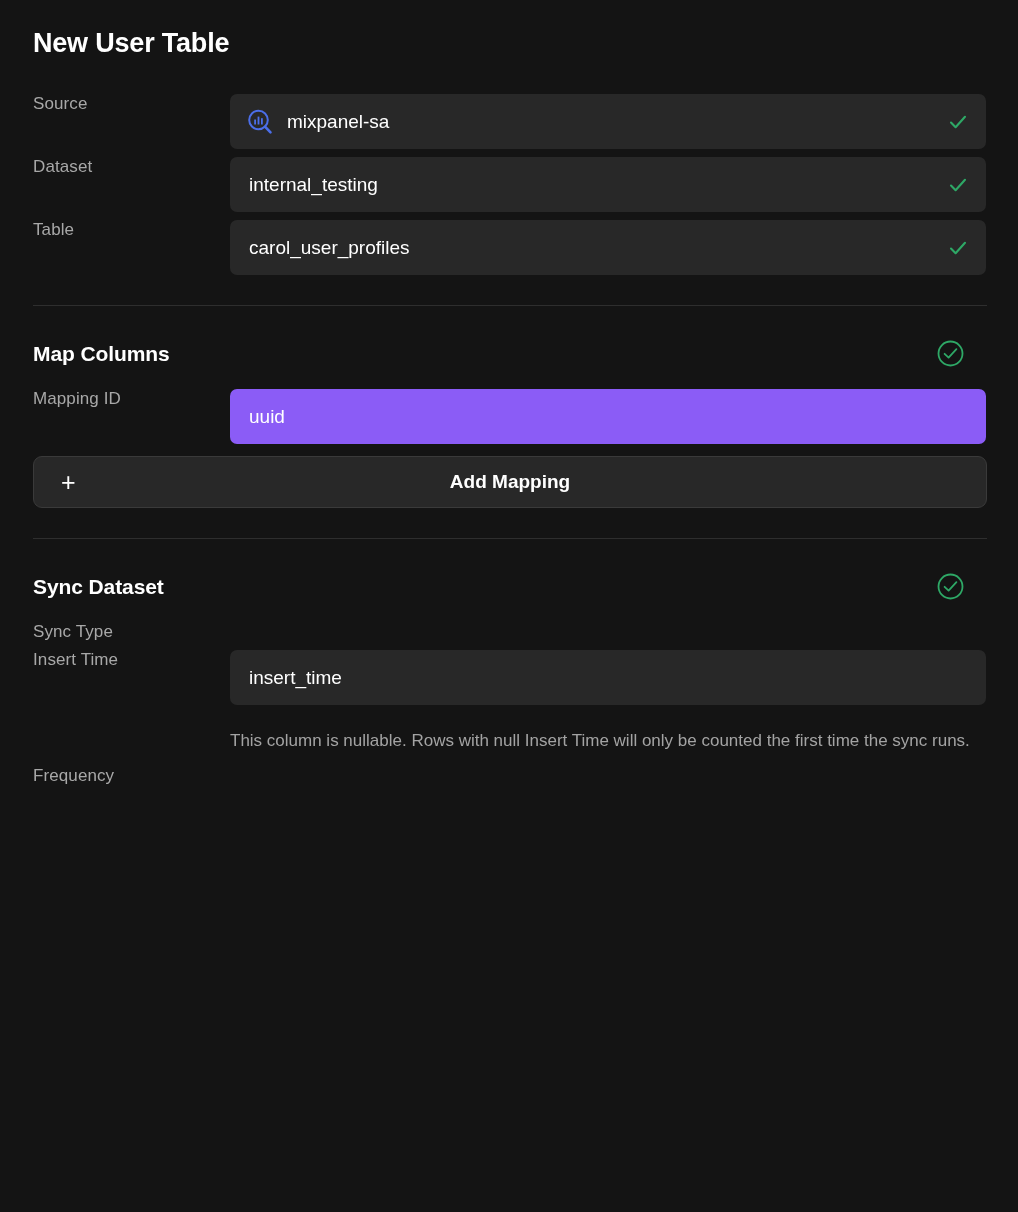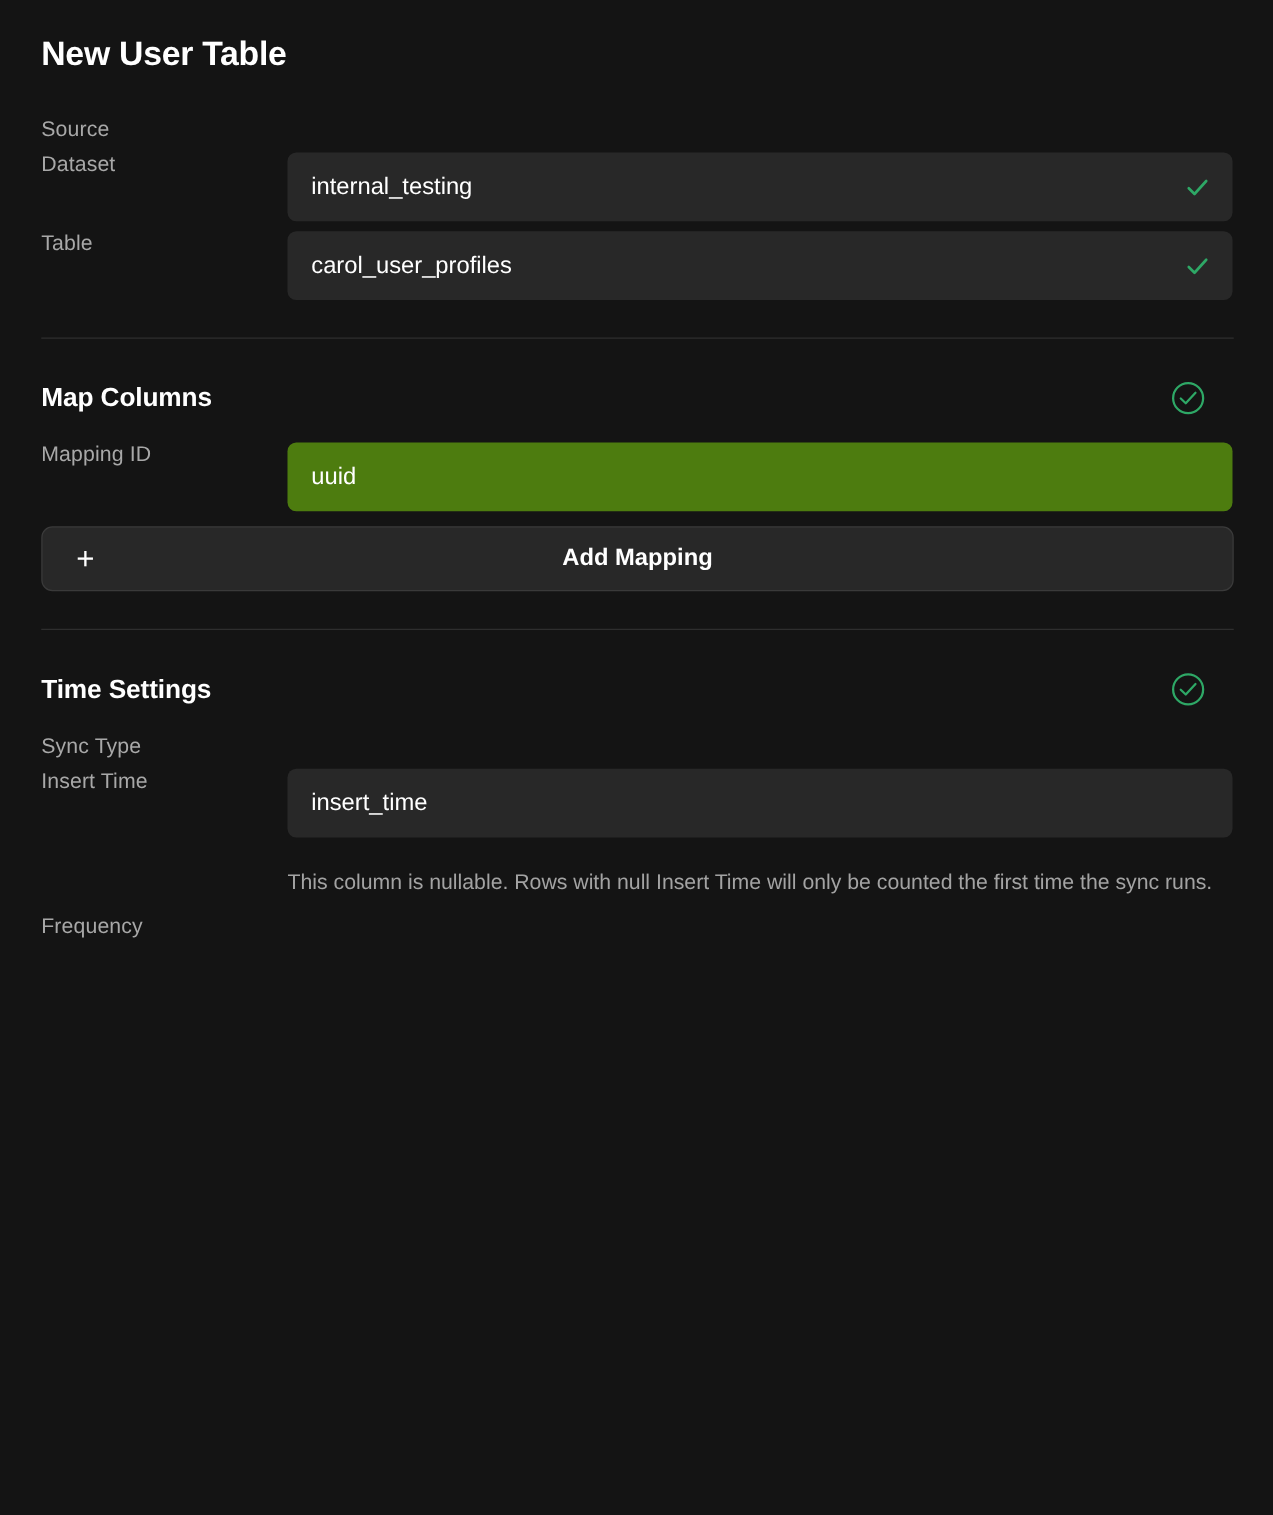--- a/index.html
+++ b/index.html
@@ -120,33 +120,50 @@
   }
 
   .warning-text {
     color: #a3a3a3;
     font-size: 17px;
     line-height: 26px;
     margin: 23px 0 12px 197px;
     width: 757px;
   }
 
-  .mapping-row .field-control { background: #4d7c0f; }
+  .mapping-row .field-control { background: #8b5cf6; }
 </style>
 </head>
 <body>
 
 <div class="page">
 
   <h1 class="page-title">New User Table</h1>
 
   <div class="section">
 
     <div class="field-row">
       <div class="field-label">Source</div>
+      <div class="field-control with-icon">
+        <span class="src-icon">
+          <svg width="28" height="28" viewBox="0 0 28 28">
+            <circle cx="12.5" cy="12" r="9.3" fill="none" stroke="#4b6ee8" stroke-width="2"></circle>
+            <line x1="19" y1="18.6" x2="24.5" y2="24.4" stroke="#4b6ee8" stroke-width="2.6" stroke-linecap="round"></line>
+            <rect x="8.2" y="11.5" width="1.8" height="5" fill="#4b6ee8"></rect>
+            <rect x="11.6" y="8.6" width="1.8" height="7.9" fill="#4b6ee8"></rect>
+            <rect x="15" y="10.2" width="1.8" height="6.3" fill="#4b6ee8"></rect>
+          </svg>
+        </span>
+        <span class="value">mixpanel-sa</span>
+        <span class="tick">
+          <svg width="20" height="20" viewBox="0 0 20 20">
+            <path d="M3 10.6 L7.6 15.2 L17 4.8" fill="none" stroke="#2ea866" stroke-width="2.1" stroke-linecap="round" stroke-linejoin="round"></path>
+          </svg>
+        </span>
+      </div>
     </div>
 
     <div class="field-row">
       <div class="field-label">Dataset</div>
       <div class="field-control">
         <span class="value">internal_testing</span>
         <span class="tick">
           <svg width="20" height="20" viewBox="0 0 20 20">
             <path d="M3 10.6 L7.6 15.2 L17 4.8" fill="none" stroke="#2ea866" stroke-width="2.1" stroke-linecap="round" stroke-linejoin="round"></path>
           </svg>
@@ -190,21 +207,21 @@
     <div class="add-mapping">
       <span class="plus">+</span>
       <span>Add Mapping</span>
     </div>
   </div>
 
   <div class="divider"></div>
 
   <div class="section">
     <div class="section-header">
-      <div class="section-title">Time Settings</div>
+      <div class="section-title">Sync Dataset</div>
       <span class="check-circle">
         <svg width="27" height="27" viewBox="0 0 27 27">
           <circle cx="13.5" cy="13.5" r="12" fill="none" stroke="#2ea866" stroke-width="1.8"></circle>
           <path d="M7.6 13.8 L11.6 17.6 L19.4 9.2" fill="none" stroke="#2ea866" stroke-width="1.8" stroke-linecap="round" stroke-linejoin="round"></path>
         </svg>
       </span>
     </div>
 
     <div class="field-row">
       <div class="field-label">Sync Type</div>

